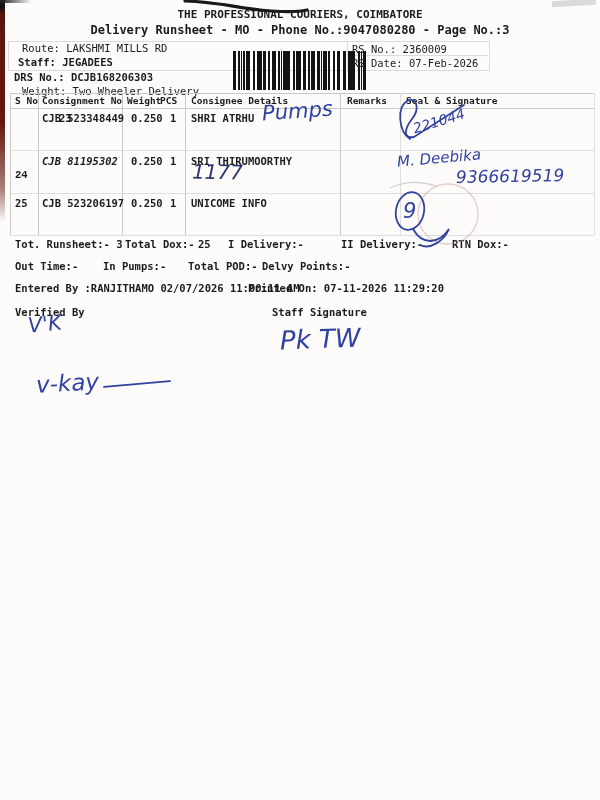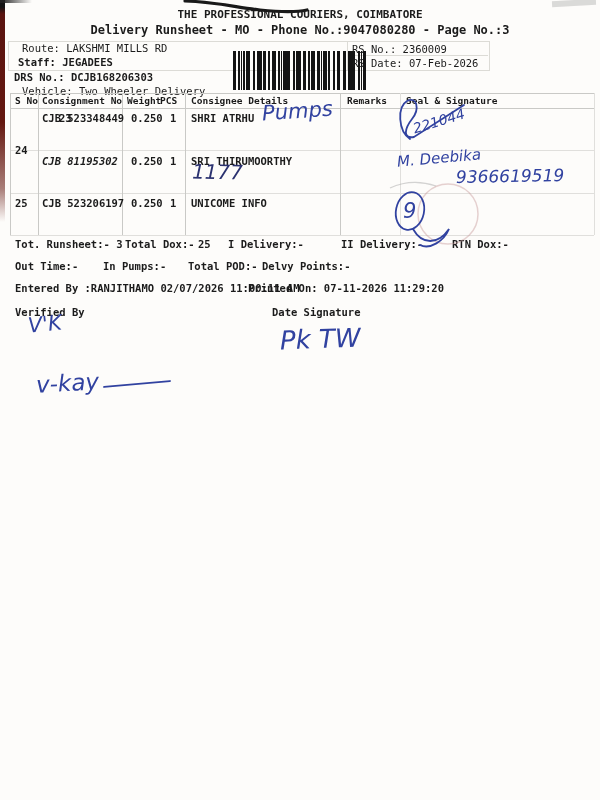--- a/index.html
+++ b/index.html
@@ -44,21 +44,21 @@
   <div class="t b c" style="top:9px;font-size:11px;">THE PROFESSIONAL COURIERS, COIMBATORE</div>
   <div class="t b c" style="top:24px;font-size:12px;">Delivery Runsheet - MO - Phone No.:9047080280 - Page No.:3</div>
 
   <div class="boxline" style="left:8px;top:41px;width:480px;height:28px;"></div>
   <div class="vl" style="left:347px;top:41px;height:29px;background:#dcdbd6;"></div>
   <div class="hl" style="left:347px;top:55px;width:141px;background:#dcdbd6;"></div>
 
   <div class="t" style="left:22px;top:42px;">Route: LAKSHMI MILLS RD</div>
   <div class="t b" style="left:18px;top:56px;">Staff: JEGADEES</div>
   <div class="t b" style="left:14px;top:71px;">DRS No.: DCJB168206303</div>
-  <div class="t" style="left:22px;top:85px;">Vehicle: Two Wheeler Delivery</div>
+  <div class="t" style="left:22px;top:85px;">Weight: Two Wheeler Delivery</div>
 
   <div class="barcode"></div>
 
   <div class="t" style="left:352px;top:43px;">RS No.: 2360009</div>
   <div class="t" style="left:352px;top:57px;">RS Date: 07-Feb-2026</div>
 
   <div class="hl" style="left:10px;top:93px;width:584px;"></div>
   <div class="hl" style="left:10px;top:108px;width:584px;"></div>
   <div class="hl faint" style="left:10px;top:150px;width:584px;"></div>
   <div class="hl faint" style="left:10px;top:193px;width:584px;"></div>
@@ -78,21 +78,21 @@
   <div class="t b" style="left:191px;top:96px;font-size:9.5px;">Consignee Details</div>
   <div class="t b" style="left:347px;top:96px;font-size:9.5px;">Remarks</div>
   <div class="t b" style="left:406px;top:96px;font-size:9.5px;">Seal &amp; Signature</div>
 
   <div class="t b" style="left:15px;top:112px;margin-left:44px;">23</div>
   <div class="t b" style="left:42px;top:112px;">CJB 523348449</div>
   <div class="t b" style="left:131px;top:112px;">0.250</div>
   <div class="t b" style="left:170px;top:112px;">1</div>
   <div class="t b" style="left:191px;top:112px;">SHRI ATRHU</div>
 
-  <div class="t b" style="left:15px;top:144px;">24</div>
+  <div class="t b" style="left:15px;top:169px;font-family:Liberation Mono, monospace;">24</div>
   <div class="t b" style="left:42px;top:155px;font-style:italic;">CJB 81195302</div>
   <div class="t b" style="left:131px;top:155px;">0.250</div>
   <div class="t b" style="left:170px;top:155px;">1</div>
   <div class="t b" style="left:191px;top:155px;">SRI THIRUMOORTHY</div>
 
   <div class="t b" style="left:15px;top:197px;">25</div>
   <div class="t b" style="left:42px;top:197px;">CJB 523206197</div>
   <div class="t b" style="left:131px;top:197px;">0.250</div>
   <div class="t b" style="left:170px;top:197px;">1</div>
   <div class="t b" style="left:191px;top:197px;">UNICOME INFO</div>
@@ -106,21 +106,21 @@
 
   <div class="t b" style="left:15px;top:260px;">Out Time:-</div>
   <div class="t b" style="left:103px;top:260px;">In Pumps:-</div>
   <div class="t b" style="left:188px;top:260px;">Total POD:-</div>
   <div class="t b" style="left:262px;top:260px;">Delvy Points:-</div>
 
   <div class="t b" style="left:15px;top:282px;">Entered By :RANJITHAMO 02/07/2026 11:00:11 AM</div>
   <div class="t b" style="left:248px;top:282px;">Printed On: 07-11-2026 11:29:20</div>
 
   <div class="t b" style="left:15px;top:306px;">Verified By</div>
-  <div class="t b" style="left:272px;top:306px;">Date Signature</div>
+  <div class="t b" style="left:272px;top:306px;">Staff Signature</div>
 
   <div class="ink" style="left:262px;top:99px;font-size:21px;transform:rotate(-4deg);">Pumps</div>
   <svg class="abs" style="left:396px;top:97px;width:75px;height:50px;">
     <path d="M14,42 C2,34 1,10 11,4 C21,-1 24,12 16,22 C9,31 6,42 18,40 L68,8" fill="none" stroke="#3142a0" stroke-width="1.8" stroke-linecap="round"></path>
   </svg>
   <div class="ink" style="left:412px;top:113px;font-size:14px;transform:rotate(-17deg);">221044</div>
 
   <div class="ink ink2" style="left:192px;top:160px;font-size:20px;transform:rotate(1deg);">1177</div>
   <div class="ink" style="left:397px;top:149px;font-size:15px;transform:rotate(-5deg);">M. Deebika</div>
   <div class="ink" style="left:456px;top:166px;font-size:17px;transform:rotate(-1deg);">9366619519</div>

